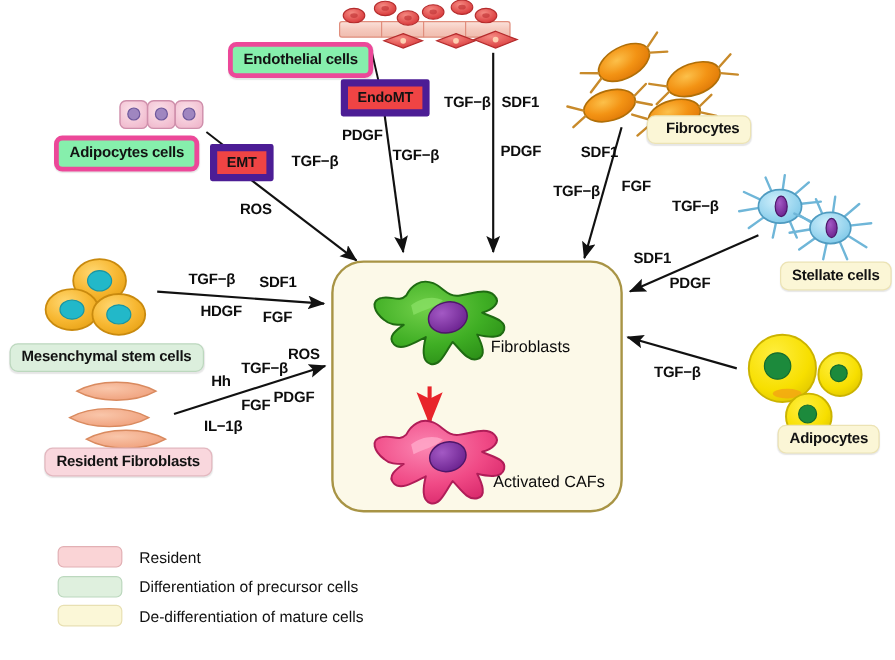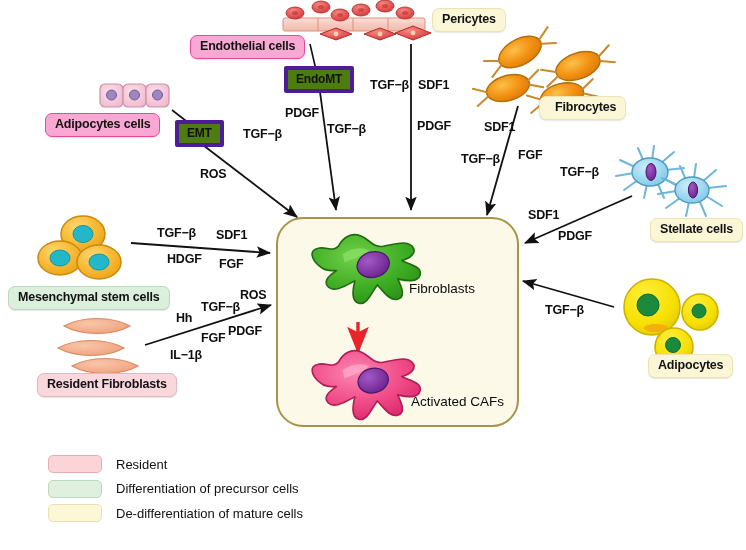--- a/index.html
+++ b/index.html
@@ -17,25 +17,25 @@
     position:absolute;
     font-weight:bold;
     font-size:12.5px;
     color:#121212;
     white-space:nowrap;
     padding:4px 9px;
     border-radius:7px;
     line-height:1.1;
     letter-spacing:-0.2px;
   }
-  .lbl.blue{background:#f9a8d4;border:1px solid #ec4899;box-shadow:0 1px 1px rgba(0,0,0,.10);}
+  .lbl.blue{background:#86efac;border:4px solid #ec4899;box-shadow:0 1px 1px rgba(0,0,0,.10);}
   .lbl.green{background:#dcefdd;border:1px solid #bcd8be;box-shadow:0 1px 1px rgba(0,0,0,.10);margin-top:18px;}
   .lbl.pink{background:#f9d7dd;border:1px solid #e3b7bf;box-shadow:0 1px 1px rgba(0,0,0,.10);}
   .lbl.yellow{background:#fbf6d6;border:1px solid #ece3b4;box-shadow:0 1px 1px rgba(0,0,0,.10);}
-  .lbl.plain{background:#4d7c0f;border:4px solid #4c1d95;border-radius:2px;padding:3px 8px;font-size:12px;}
+  .lbl.plain{background:#ef4444;border:6px solid #4c1d95;border-radius:2px;padding:3px 8px;font-size:12px;}
 
   .fac{
     position:absolute;
     font-weight:bold;
     font-size:12.5px;
     color:#0d0d0d;
     white-space:nowrap;
     letter-spacing:-0.2px;
   }
 
@@ -257,21 +257,20 @@
 
     <line x1="632" y1="196" x2="525" y2="243" stroke="#111" stroke-width="1.8" marker-end="url(#ah)"></line>
 
     <line x1="614" y1="307" x2="523" y2="281" stroke="#111" stroke-width="1.8" marker-end="url(#ah)"></line>
 
     <line x1="131" y1="243" x2="270" y2="253" stroke="#111" stroke-width="1.8" marker-end="url(#ah)"></line>
 
     <line x1="145" y1="345" x2="271" y2="305" stroke="#111" stroke-width="1.8" marker-end="url(#ah)"></line>
   </svg>
 
-  <div class="lbl yellow" style="left:432px;top:8px;">Pericytes</div>
 
   <div class="lbl blue" style="left:190px;top:35px;">Endothelial cells</div>
 
   <div class="lbl blue" style="left:45px;top:113px;">Adipocytes cells</div>
 
   <div class="lbl yellow" style="left:539px;top:96px;padding-left:15px;">Fibrocytes</div>
 
   <div class="lbl yellow" style="left:650px;top:218px;">Stellate cells</div>
 
   <div class="lbl yellow" style="left:648px;top:354px;">Adipocytes</div>

